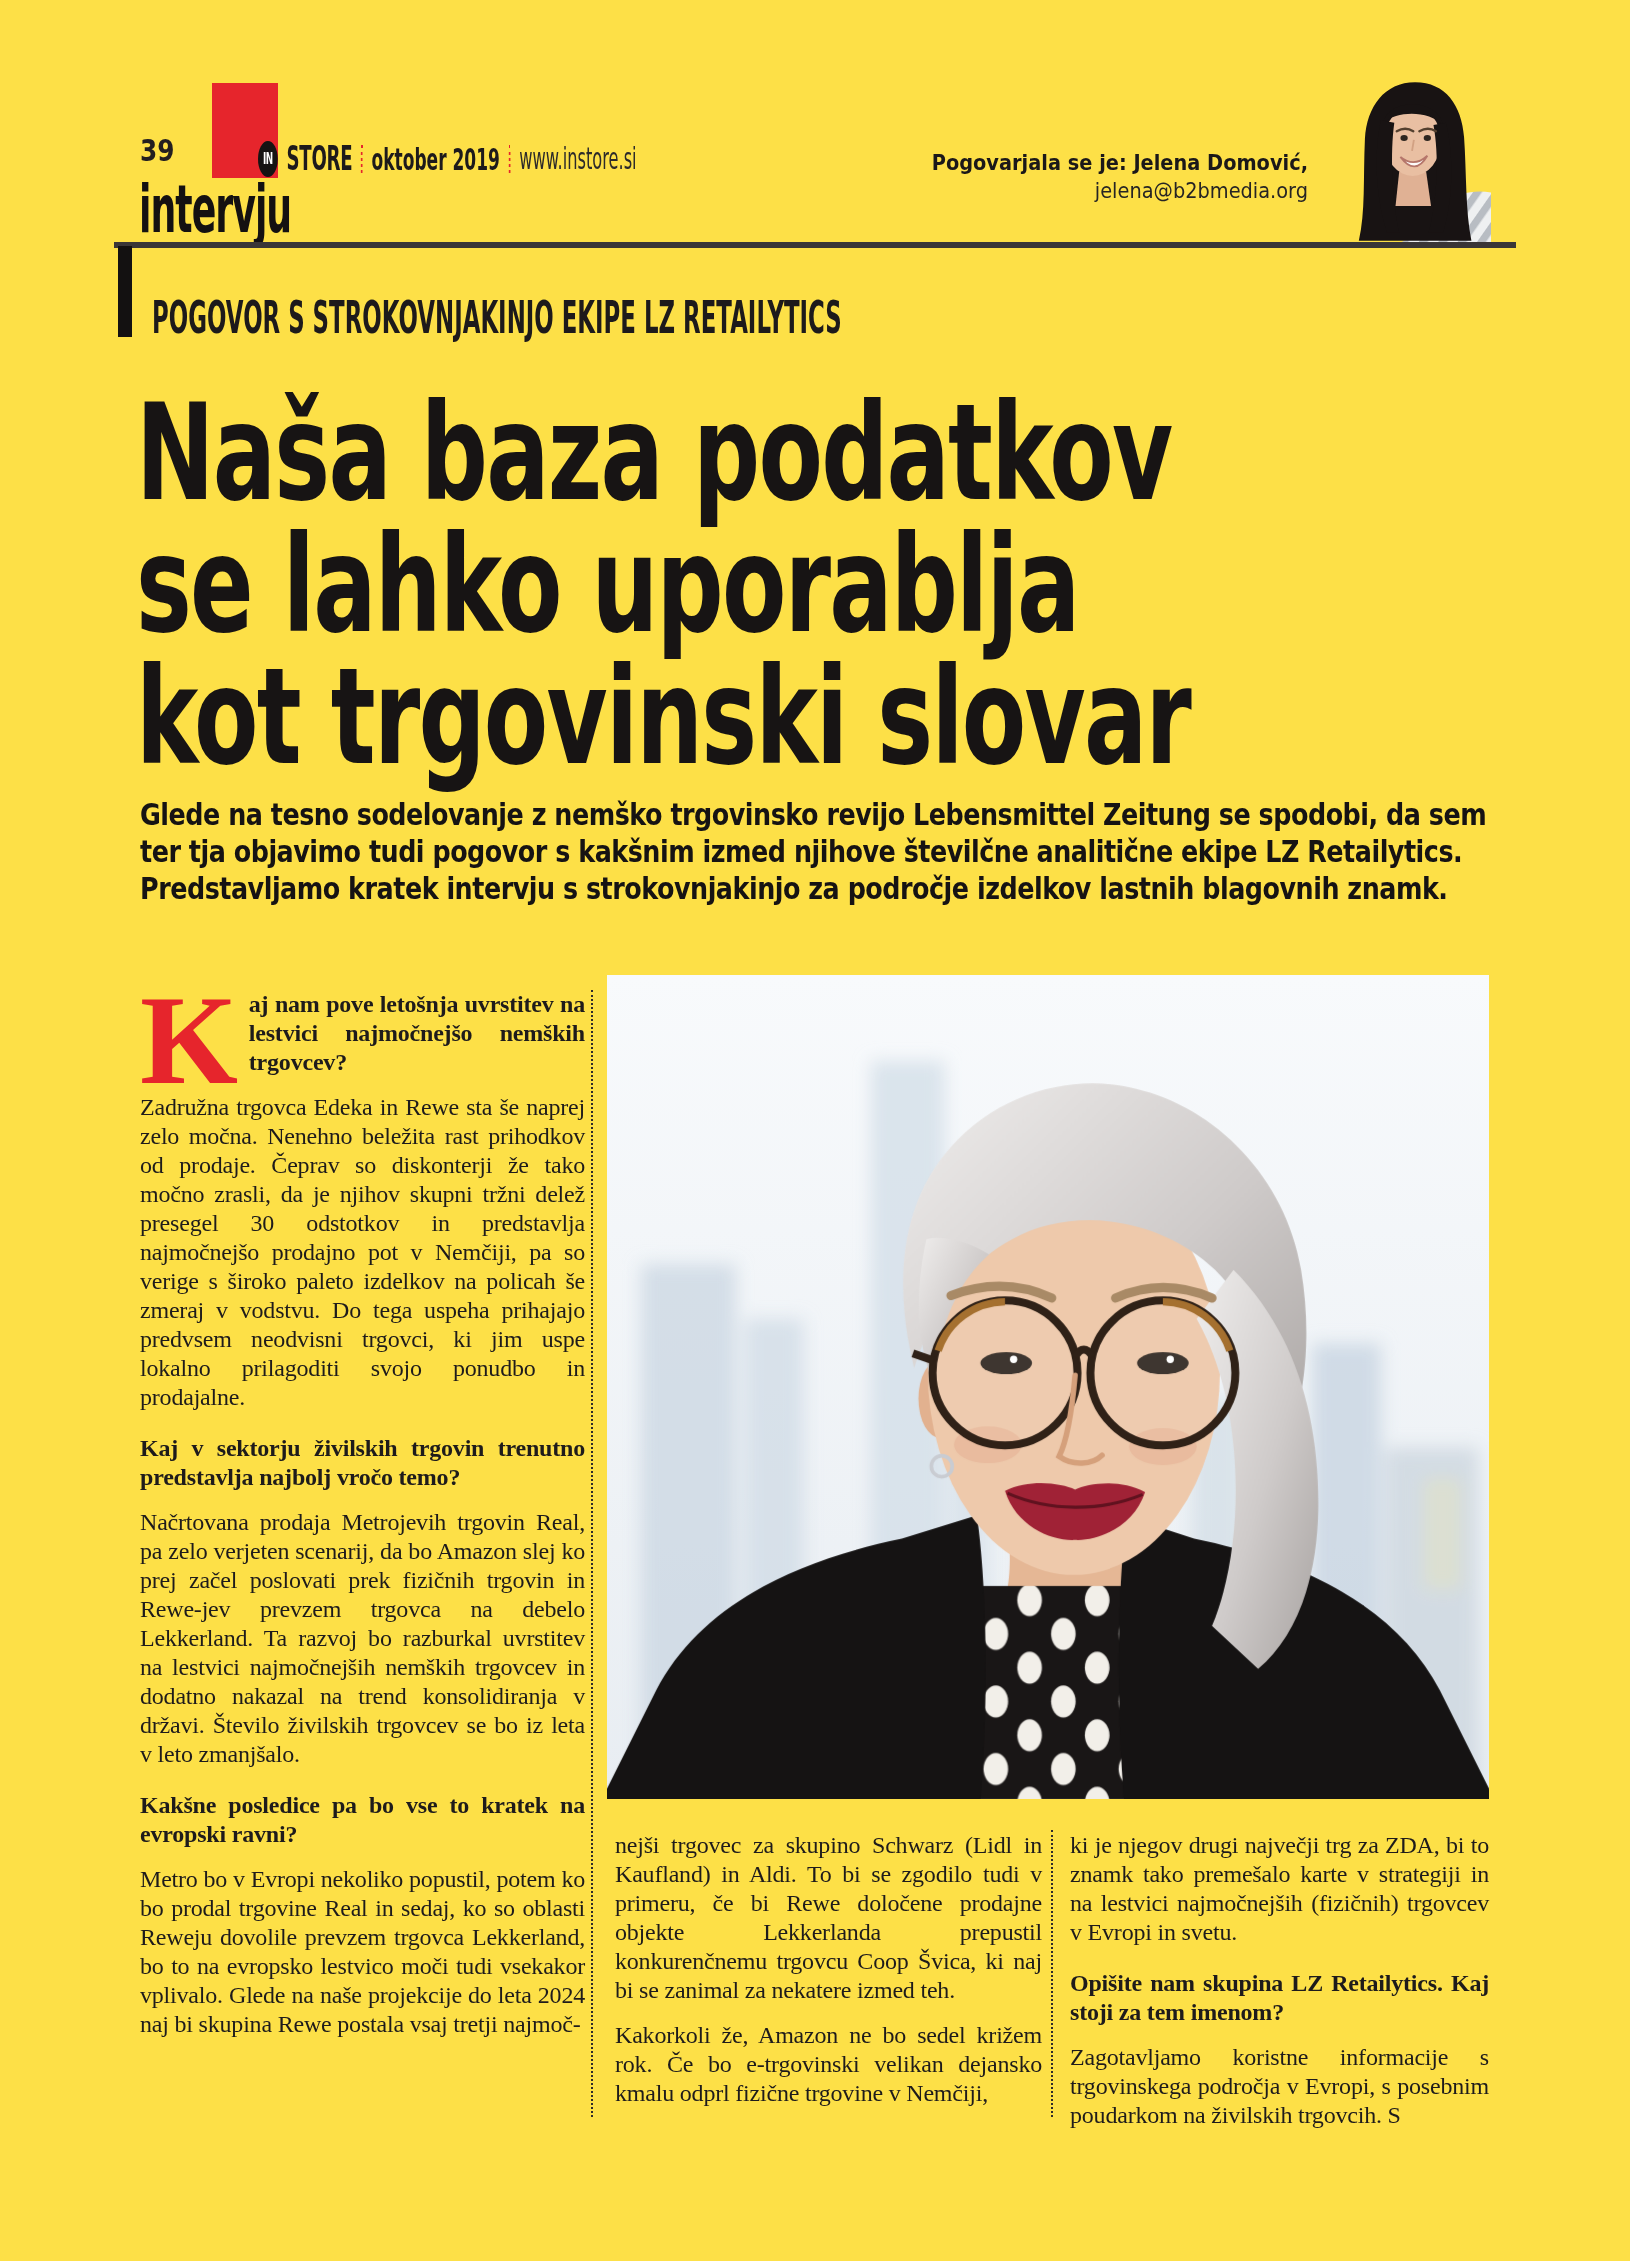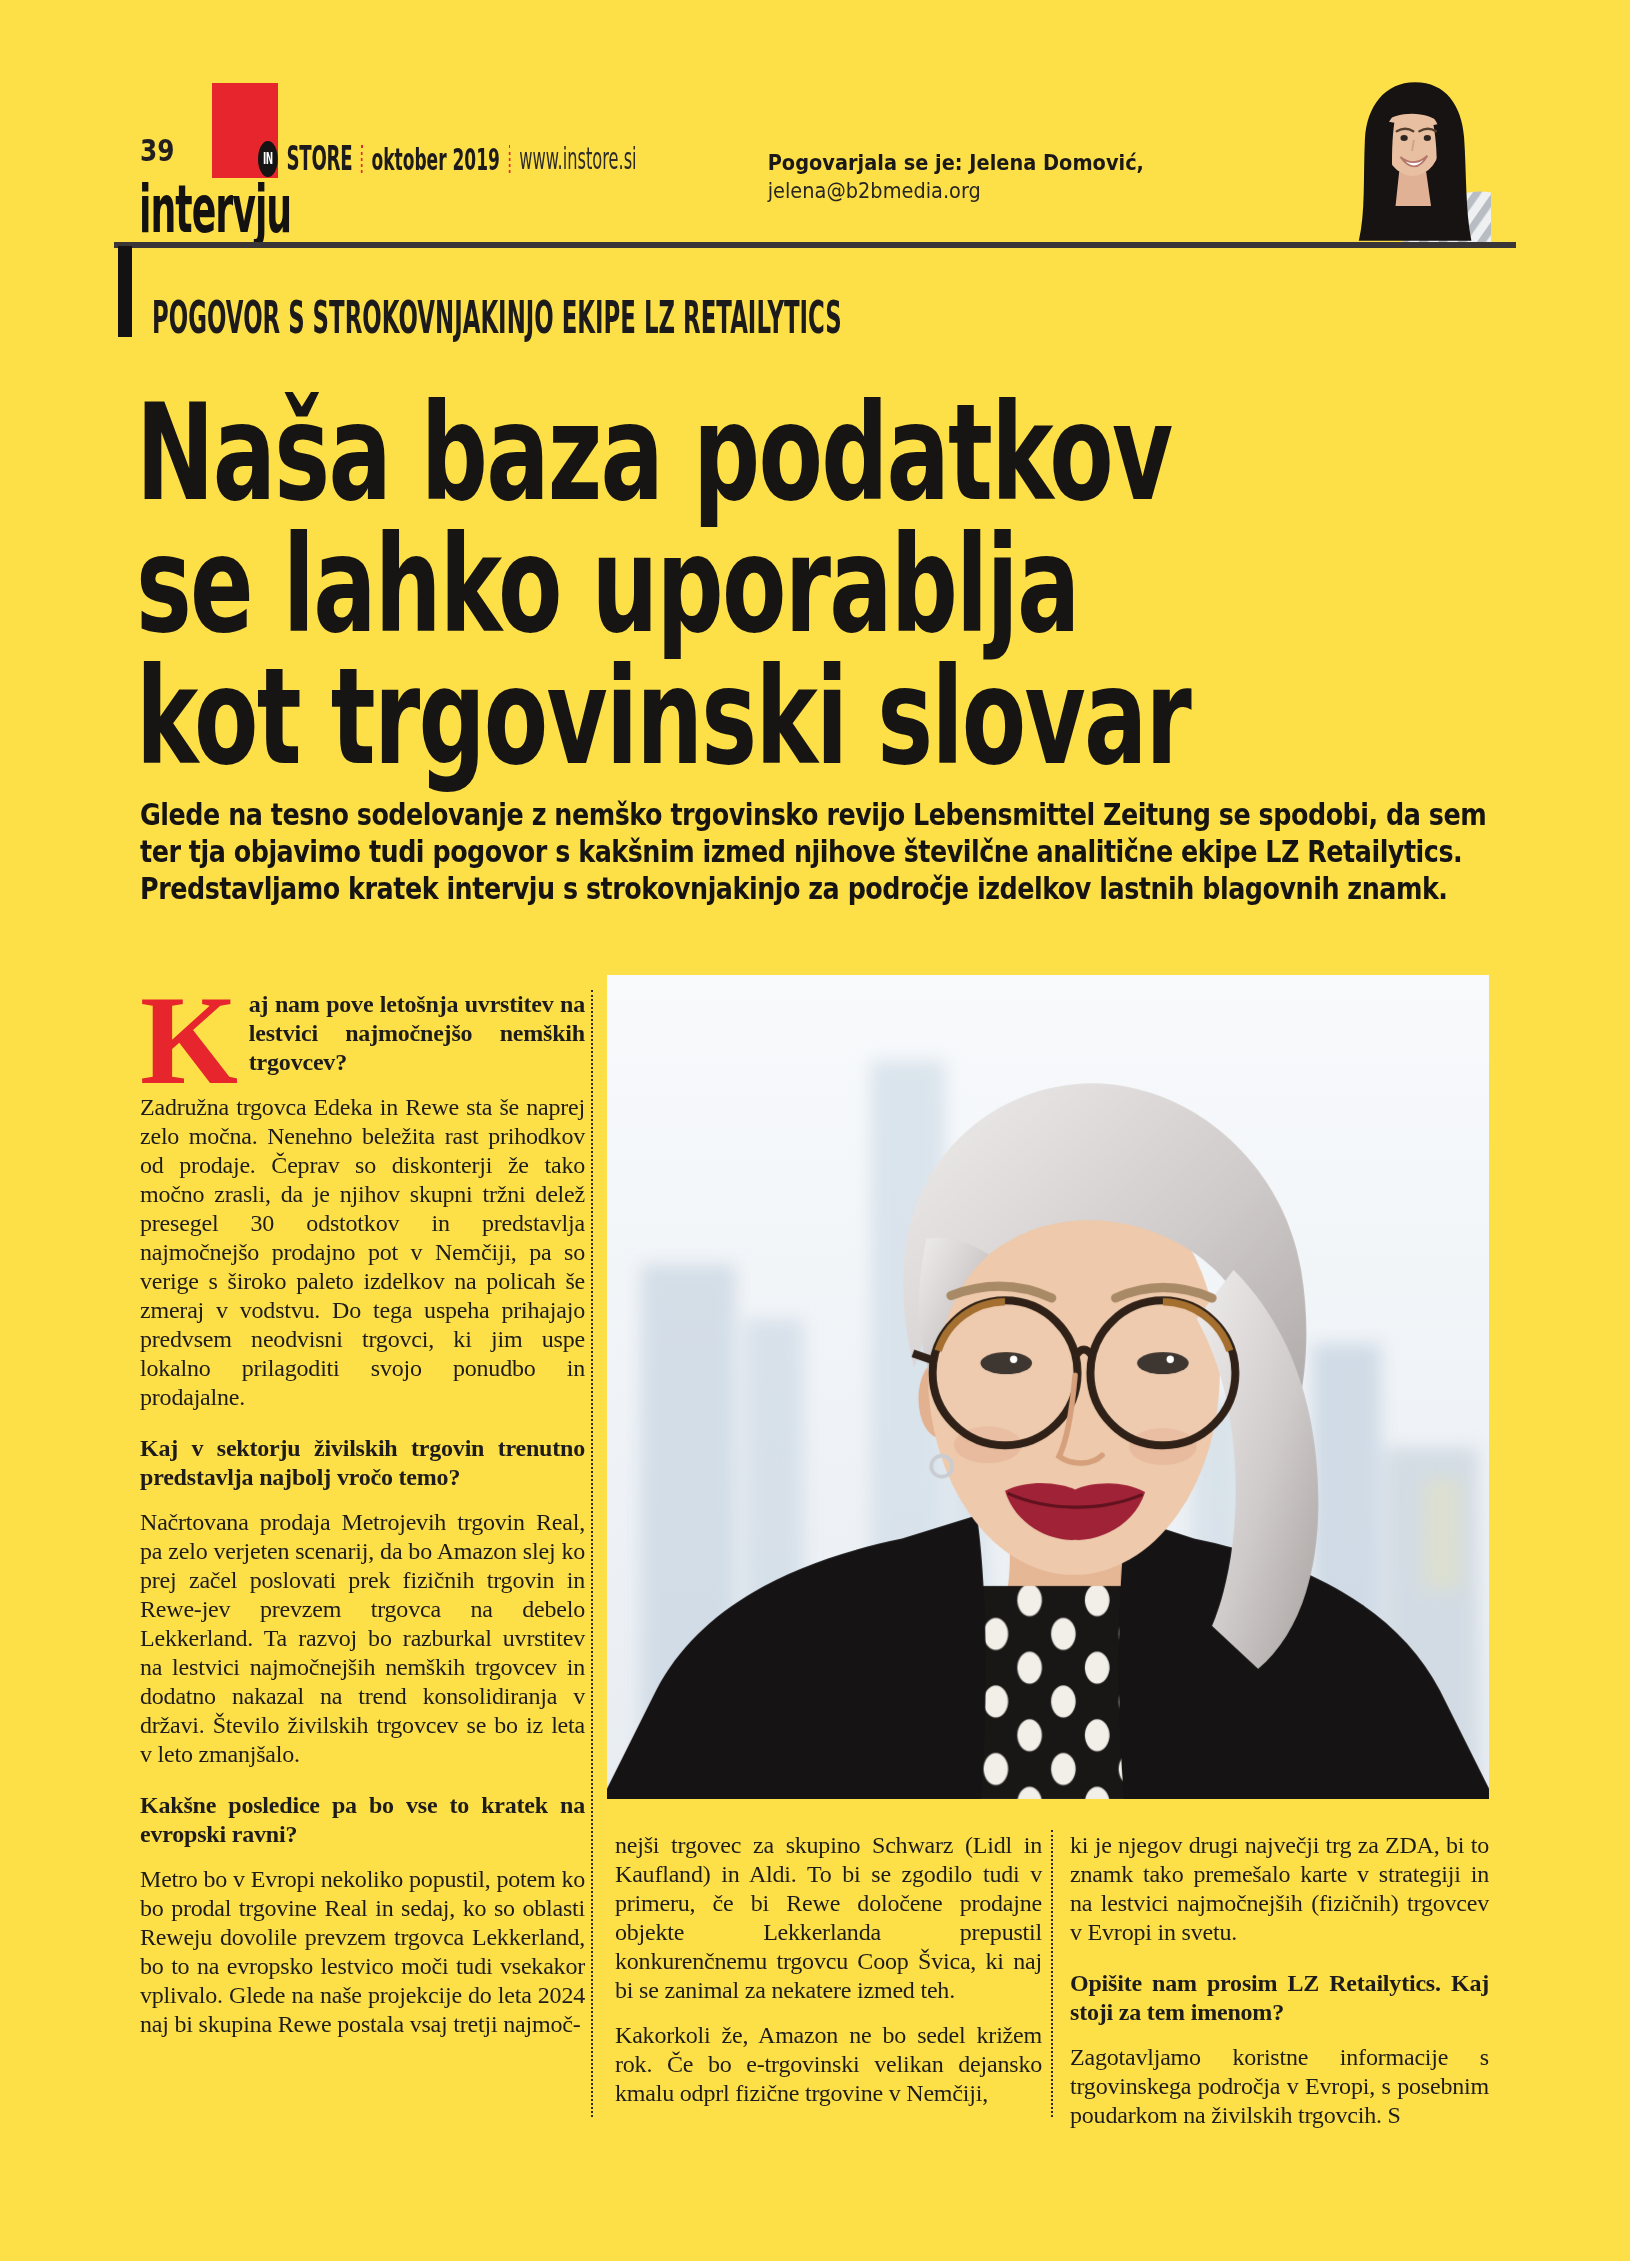--- a/index.html
+++ b/index.html
@@ -29,21 +29,21 @@
   .store  { font-weight:bold; font-size:33px; letter-spacing:-0.6px; }
   .issue  { font-weight:bold; font-size:31px; }
   .site   { font-weight:normal; font-size:29.5px; color:#2c2a2a; }
   .rsep   { height:28px; border-left:3.7px dotted #e6252c; }
   .section {
     position:absolute; left:139px; top:177px;
     font:bold 66px/1 "DejaVu Sans", sans-serif; color:#141111; letter-spacing:-1.8px;
     transform:scaleX(.55); transform-origin:left top;
   }
   .byline {
-    position:absolute; right:322px; top:149px; width:614px; 
+    position:absolute; right:322px; top:149px; width:614px; text-align:right;
     font-family:"DejaVu Sans", sans-serif; color:#1b1819;
   }
   .byline .by1 { font-weight:bold; font-size:22px; line-height:28px; transform:scaleX(.88); transform-origin:right top; }
   .byline .by2 { font-weight:normal; font-size:22px; line-height:28px; color:#262424; transform:scaleX(.88); transform-origin:right top; }
   .authorphoto { position:absolute; left:1338px; top:79px; width:153px; height:163px; }
   .authorphoto svg { display:block; width:100%; height:100%; }
   .hrule { position:absolute; left:114px; top:242px; width:1402px; height:5.5px; background:#3a3637; }
 
   
   .kickbar { position:absolute; left:118px; top:246px; width:14px; height:91px; background:#131111; }
@@ -241,18 +241,18 @@
     </svg>
   </div>
 
   <div class="col colM">
     <p class="a">nejši trgovec za skupino Schwarz (Lidl in Kaufland) in Aldi. To bi se zgodilo tudi v primeru, če bi Rewe določene prodajne objekte Lekkerlanda prepustil konkurenčnemu trgovcu Coop Švica, ki naj bi se zanimal za nekatere izmed teh.</p>
     <p class="a">Kakorkoli že, Amazon ne bo sedel križem rok. Če bo e-trgovinski velikan dejansko kmalu odprl fizične trgovine v Nemčiji,</p>
   </div>
 
   <div class="col colR">
     <p class="a">ki je njegov drugi največji trg za ZDA, bi to znamk tako premešalo karte v strategiji in na lestvici najmočnejših (fizičnih) trgovcev v Evropi in svetu.</p>
-    <p class="q">Opišite nam prosim LZ Retailytics. Kaj stoji za tem imenom?</p>
+    <p class="q">Opišite nam skupina LZ Retailytics. Kaj stoji za tem imenom?</p>
     <p class="a">Zagotavljamo koristne informacije s trgovinskega področja v Evropi, s posebnim poudarkom na živilskih trgovcih. S</p>
   </div>
 
 </div>
 
 
 </body></html>

